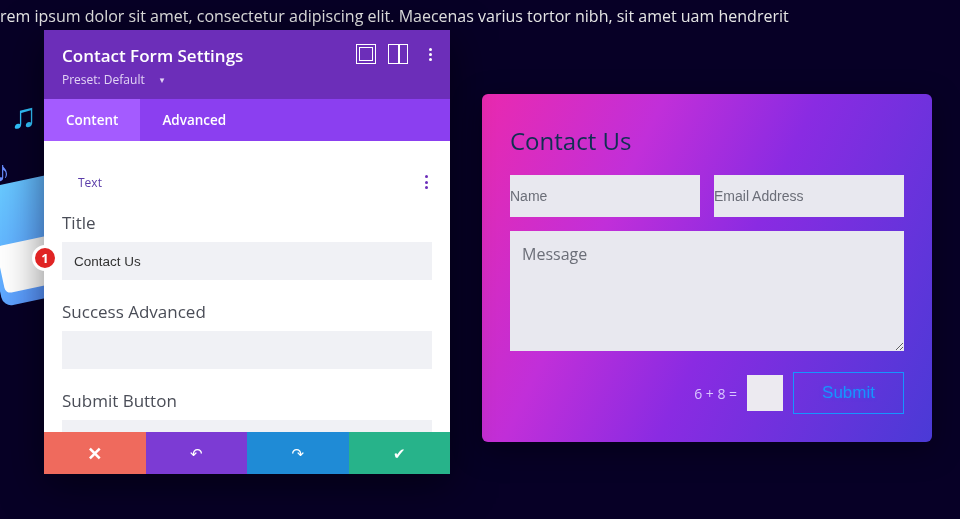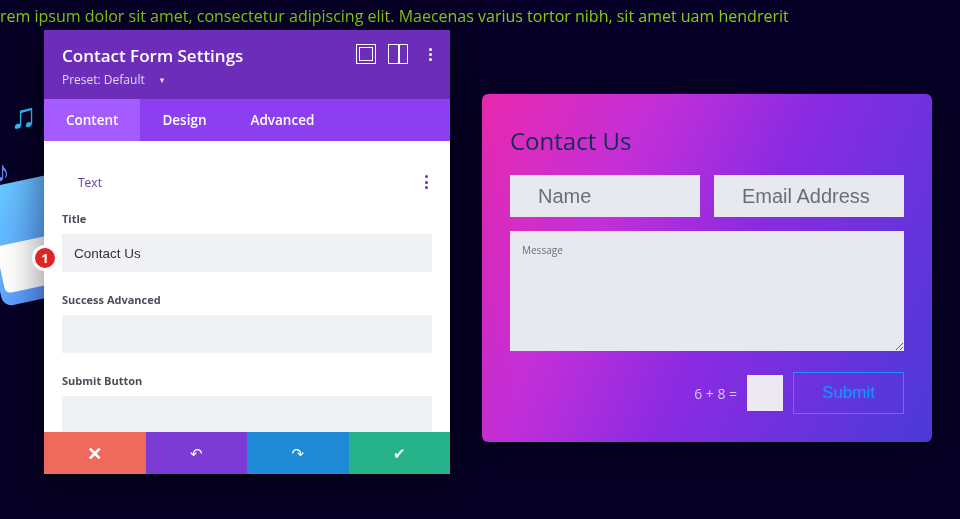--- a/index.html
+++ b/index.html
@@ -8,21 +8,21 @@
     background: #070026;
     position: relative;
     color: #fff;
   }
   .bg-text {
     position: absolute;
     top: 4px; left: 0; right: 0;
     padding: 0 26px 0 0;
     font-size: 16px;
     line-height: 1.6;
-    color: #84cc16;
+    color: #e5e5e5;
   }
   .bg-art {
     position: absolute;
     left: -10px; top: 90px;
     width: 120px; height: 260px;
     z-index: 0;
   }
   .bg-art .note1 { position:absolute; left:20px; top:0; font-size:36px; color:#31c4ff; }
   .bg-art .note2 { position:absolute; left:5px; top:60px; font-size:30px; color:#6a8dff; }
   .bg-art .block1 { position:absolute; left:0; top:90px; width:80px; height:120px; background:linear-gradient(135deg,#6ad2ff,#5686ff); border-radius:10px; transform:rotate(-12deg); }
@@ -80,21 +80,21 @@
     padding: 30px 18px 20px 18px;
   }
   .section-header {
     display:flex; align-items:center; justify-content:space-between;
     margin-bottom: 18px;
   }
   .section-title { color:#5b3da9; font-size:12px; font-weight:400;margin-left:16px; }
   .section-dots { display:flex; flex-direction:column; gap:2.5px; padding:4px; cursor:pointer;}
   .section-dots i{width:3px;height:3px;background:#6c2eb9;border-radius:50%;}
   .field-block { margin-bottom: 20px; }
-  .field-label { color:#4a4d57; font-size:11px; font-weight:700; margin-bottom:8px; }
+  .field-label { color:#4a4d57; font-size:17px; font-weight:400; margin-bottom:8px; }
   .field-input {
     width:100%; border:none; background:#f0f1f5; height:38px;
     padding:0 12px; font-size:13.5px; color:#333;
     outline:none;
   }
 
   .callout {
     position:absolute;
     left: 32px; top: 245px;
     width:26px; height:26px;
@@ -123,27 +123,27 @@
     left: 482px; top: 94px;
     width: 450px;
     padding: 30px 28px 28px 28px;
     border-radius: 6px;
     background: linear-gradient(115deg,#ea2ab0 0%,#c12fd9 30%,#8a2be2 55%,#4a3ad6 100%);
     box-shadow: 0 8px 30px rgba(0,0,0,.35);
   }
   .preview h2 { color:#103052; font-size:24px; font-weight:500; margin-bottom:18px; }
   .row { display:flex; gap:14px; margin-bottom:14px; }
   .p-input {
-    background:#e8e8ef; border:none; height:42px; padding:0 28px; width:100%;
-    font-size:20px; color:#0f766e; outline:none;
+    background:#e8e8ef; border:none; height:42px; padding:0 0; width:100%;
+    font-size:14px; color:#0f766e; outline:none;
   }
   .p-input::placeholder, .p-textarea::placeholder { color:#6b6e78; }
   .p-textarea {
     background:#e8e8ef; border:none; width:100%; height:120px; padding:12px; resize:both;
-    font-size:10px; color:#555; outline:none; font-family:inherit;
+    font-size:16px; color:#555; outline:none; font-family:inherit;
   }
   .submit-row { display:flex; justify-content:flex-end; align-items:center; gap:10px; margin-top:16px;}
   .captcha-q { color:#d9c7ff; font-size:14px;text-align:right; }
   .captcha-box { width:36px; height:36px; background:#eceaf0; border:none; }
   .submit-btn {
     border:1.5px solid #1695ff; color:#1695ff; background:transparent;
     padding: 10px 28px; font-size:17px; cursor:pointer;
     text-shadow:0 0 4px rgba(22,149,255,.3);
   }
 </style>
@@ -178,21 +178,20 @@
             <i></i>
             <i></i>
             <i></i>
           </span>
         </span>
     </div>
   </div>
 
   <div class="tabs">
     <div class="tab active">Content</div>
-    <div class="tab">Design</div>
     <div class="tab">Advanced</div>
   </div>
 
   <div class="panel-body">
 
     <div class="panel-body-inner">
       <div class="section-header">
         <div class="section-title">Text</div>
         <div class="section-dots">
             <i></i>

